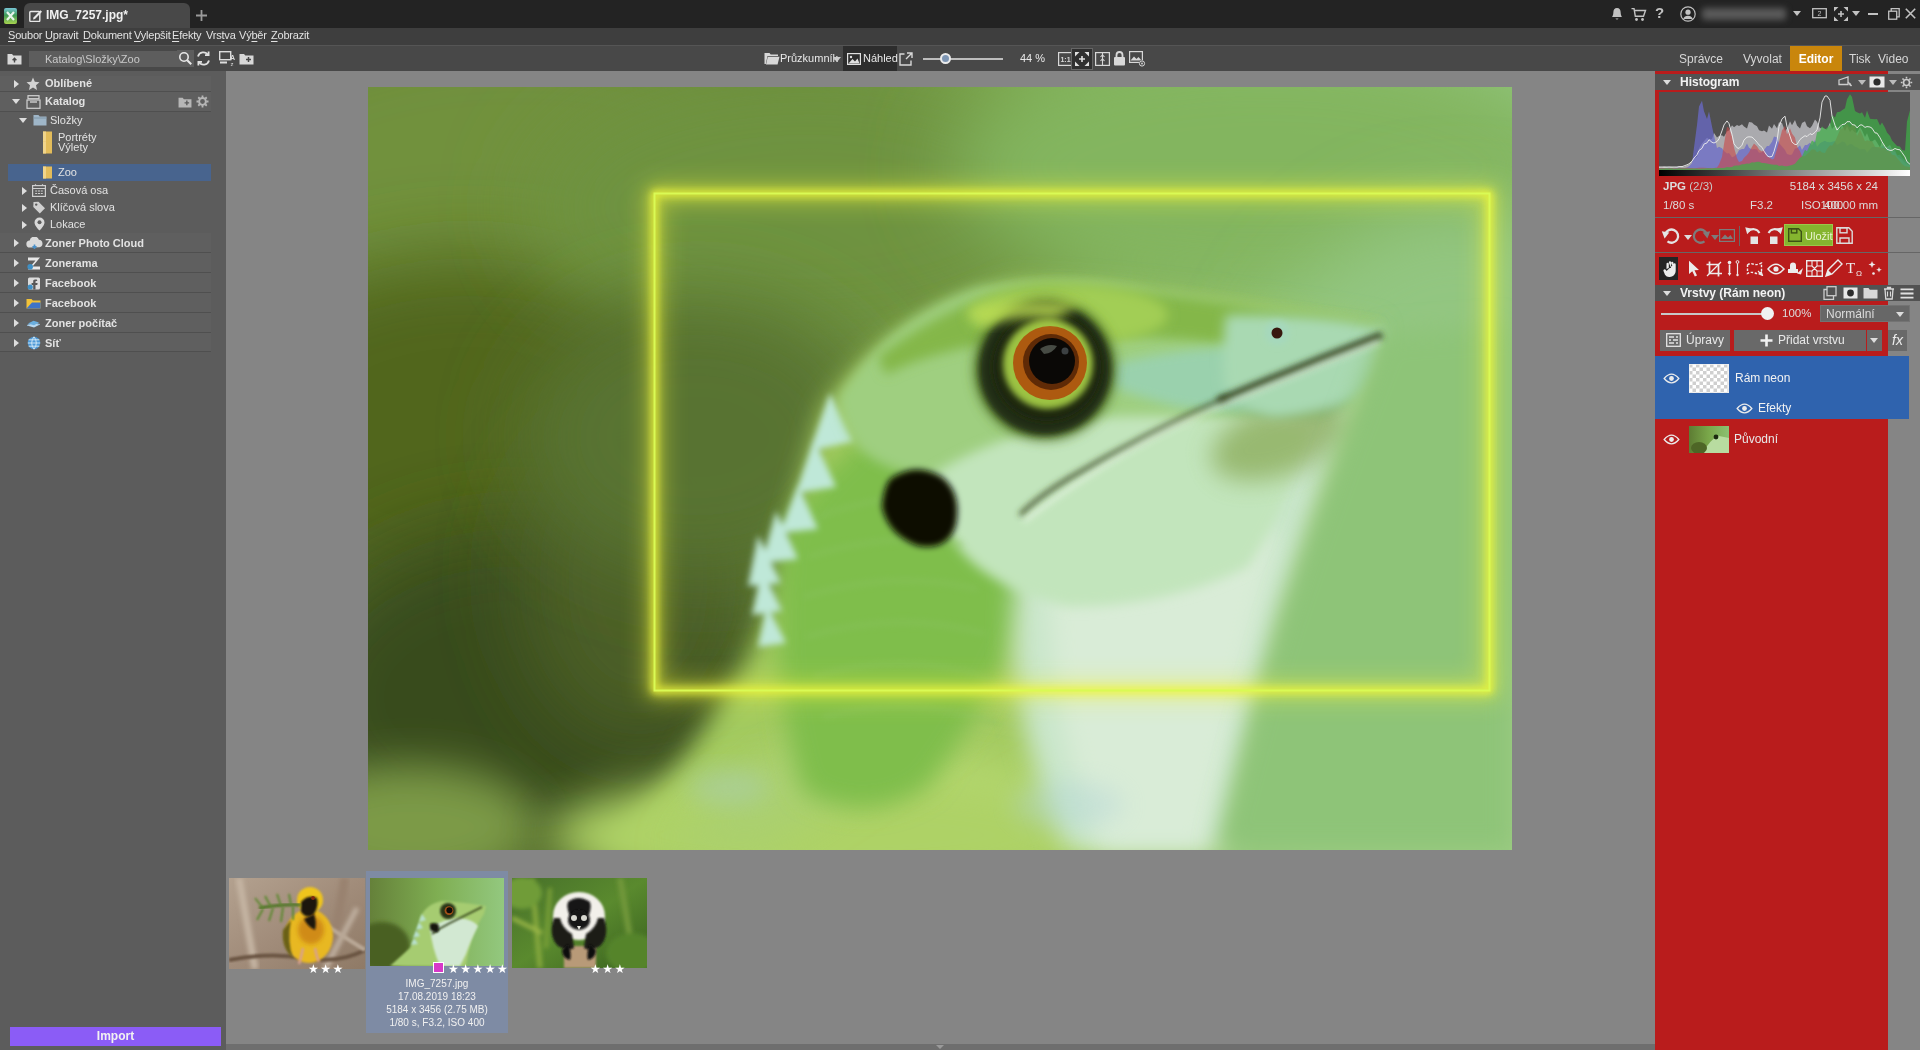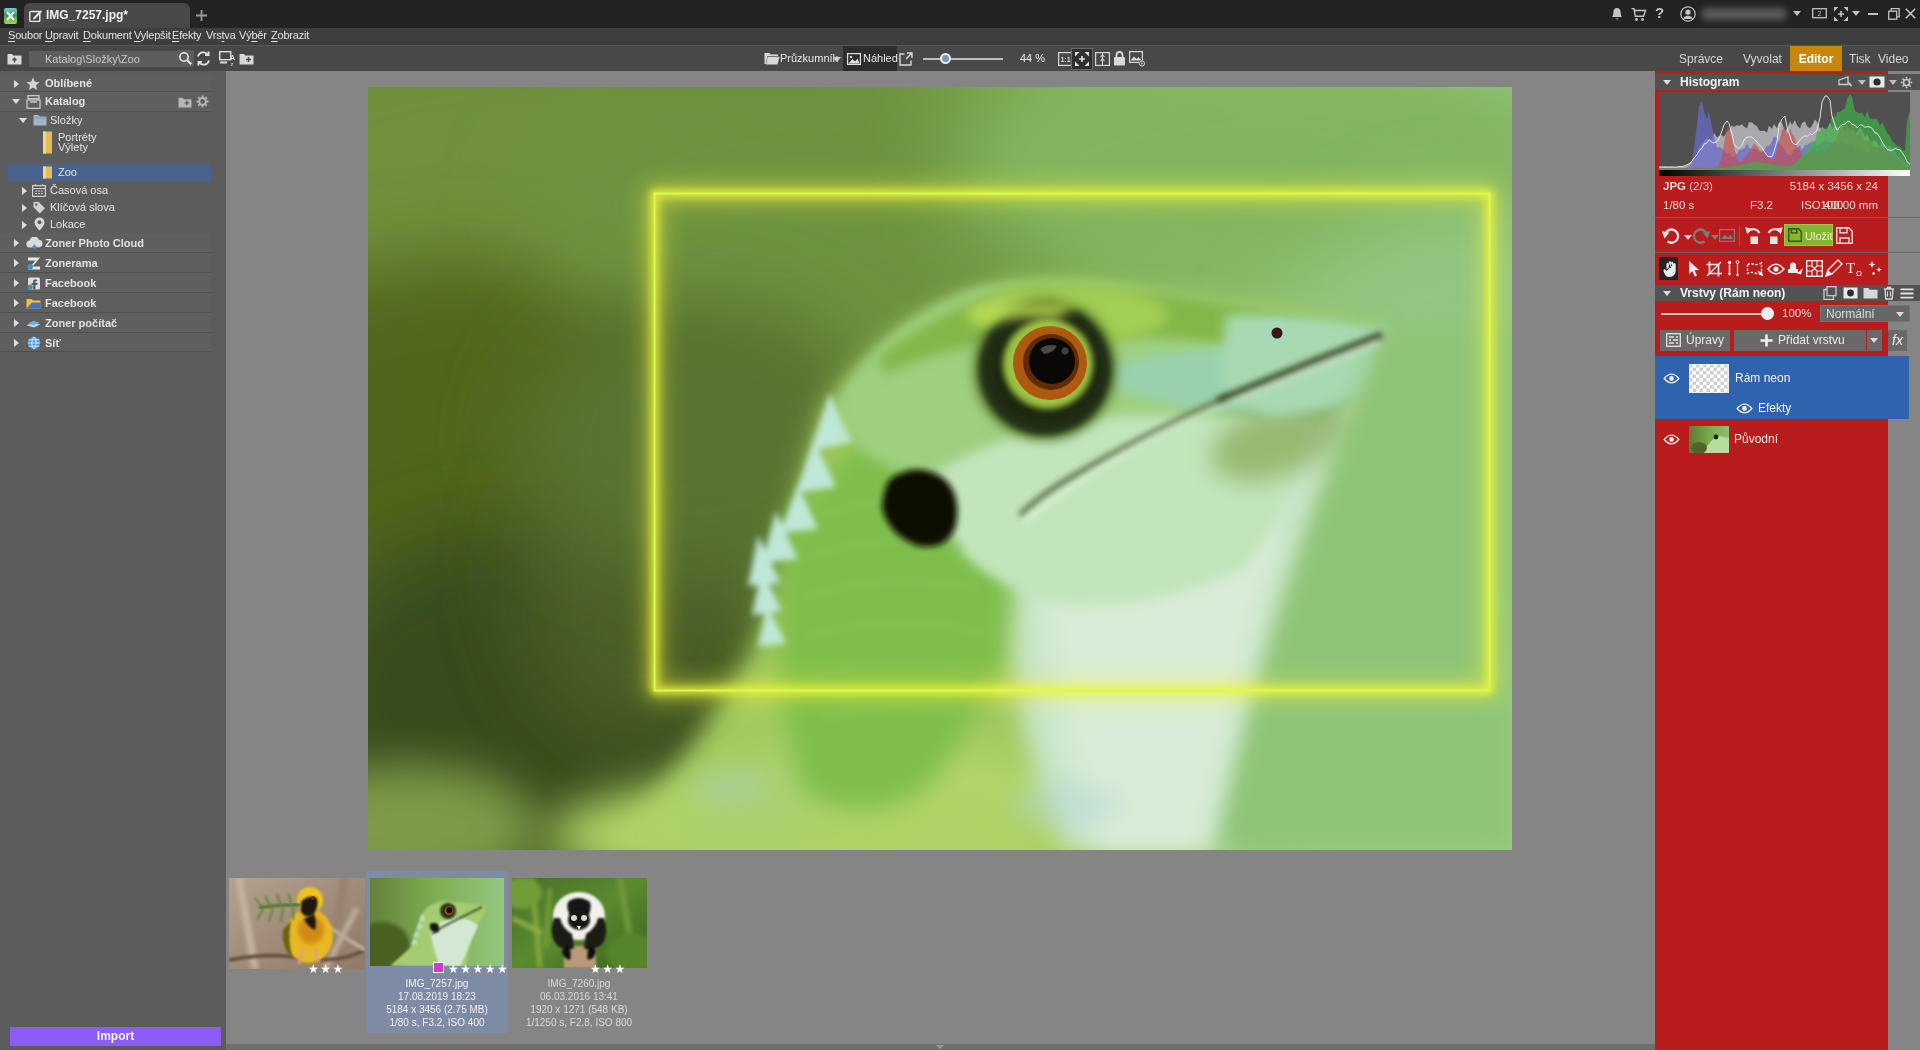--- a/index.html
+++ b/index.html
@@ -569,21 +569,20 @@
       <path d="M56,66 Q60,76 58,82 Q50,80 50,72 Z" fill="#101010" filter="url(#tb1)"></path>
       <path d="M78,66 Q74,76 76,82 Q84,80 84,72 Z" fill="#101010" filter="url(#tb1)"></path>
     </svg>
 
     <div class="abs" style="left:82px;top:891px;color:#fff;font-size:12px;letter-spacing:1.5px;">★★★</div>
     <div class="abs" style="left:207px;top:891px;width:11px;height:11px;background:#d838c8;border:1px solid #fff;"></div>
     <div class="abs" style="left:222px;top:891px;color:#fff;font-size:12px;letter-spacing:1.5px;">★★★★★</div>
     <div class="abs" style="left:364px;top:891px;color:#fff;font-size:12px;letter-spacing:1.5px;">★★★</div>
 
     <div class="thumbtxt" style="left:131px;top:906px;color:#f0f0f0;">IMG_7257.jpg<br>17.08.2019 18:23<br>5184 x 3456 (2.75 MB)<br>1/80 s, F3.2, ISO 400</div>
-    <div class="thumbtxt" style="left:273px;top:906px;">IMG_7260.jpg<br>06.03.2016 13:41<br>1920 x 1271 (548 KB)<br>1/1250 s, F2.8, ISO 800</div>
 
     <div class="abs" style="left:0;top:973px;width:1429px;height:6px;background:#6e6e6e;">
       <div style="position:absolute;left:710px;top:1px;width:0;height:0;border-top:4px solid #9a9a9a;border-left:4px solid transparent;border-right:4px solid transparent;"></div>
     </div>
   </div>
   <div id="rightpanel">
 
     <div class="rphead" style="top:3px;">
       <div class="arr d" style="left:8px;top:6px"></div>
       <span style="position:absolute;left:25px;top:1px">Histogram</span>

